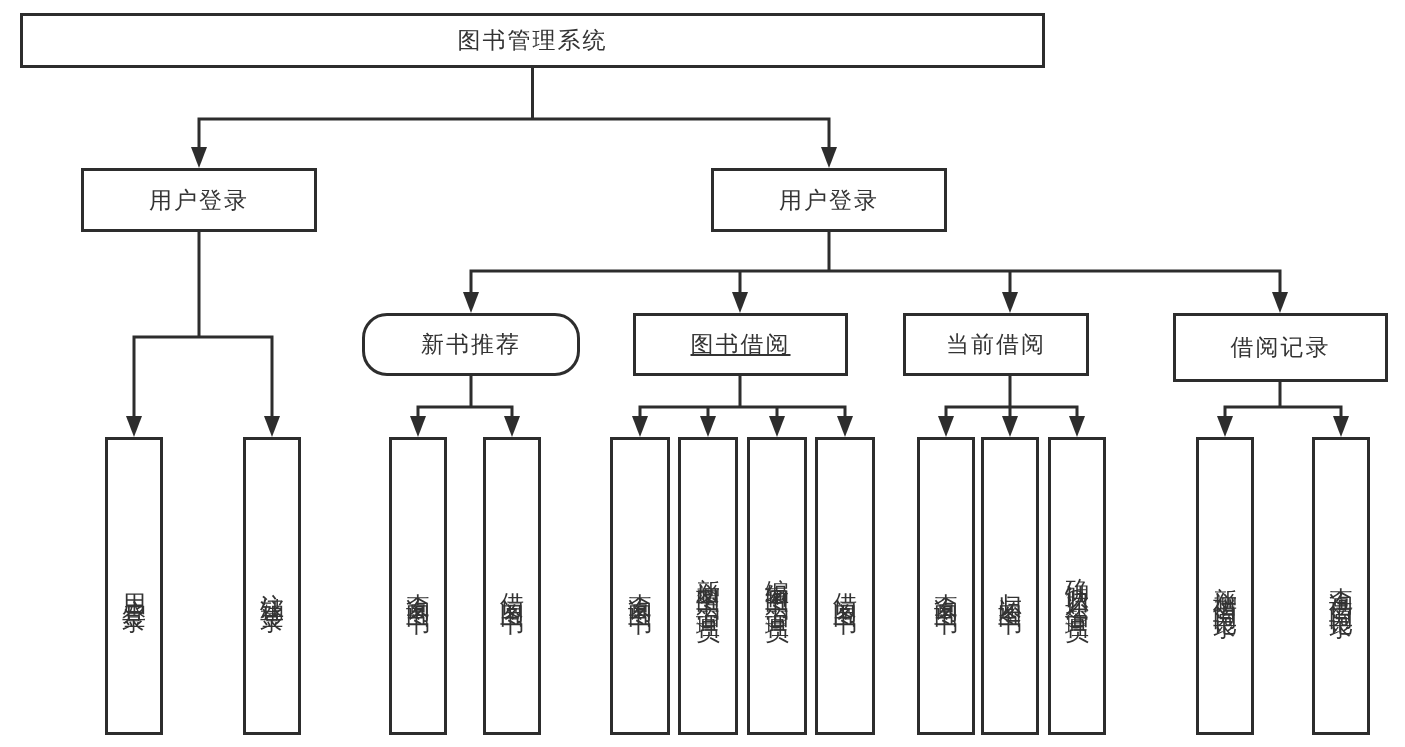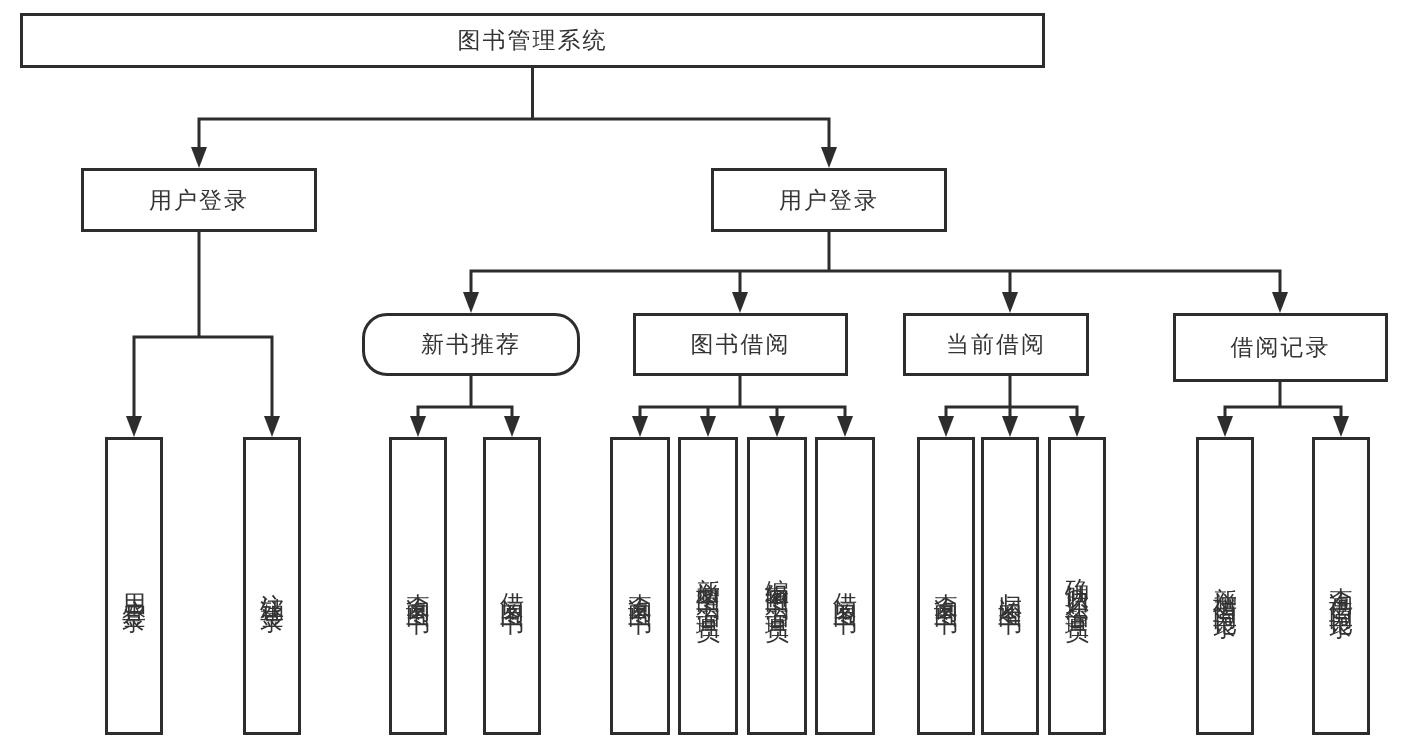--- a/index.html
+++ b/index.html
@@ -113,21 +113,21 @@
       <polygon points="1333,416 1349,416 1341,437"></polygon>
     </g>
   </svg>
 
   <div class="node h-node" style="left:20px; top:13px; width:1025px; height:55px;">图书管理系统</div>
 
   <div class="node h-node" style="left:81px; top:168px; width:236px; height:64px;">用户登录</div>
   <div class="node h-node" style="left:711px; top:168px; width:236px; height:64px;">用户登录</div>
 
   <div class="node h-node" style="left:362px; top:313px; width:218px; height:63px;border-radius:25px;">新书推荐</div>
-  <div class="node h-node" style="left:633px; top:313px; width:215px; height:63px;">图书借阅</div>
+  <div class="node h-node" style="left:633px; top:313px; width:215px; height:63px;text-decoration:underline;">图书借阅</div>
   <div class="node h-node" style="left:903px; top:313px; width:186px; height:63px;">当前借阅</div>
   <div class="node h-node" style="left:1173px; top:313px; width:215px; height:69px;">借阅记录</div>
 
   <div class="node v-node" style="left:105px; top:437px; width:58px; height:298px;">用户登录</div>
   <div class="node v-node" style="left:243px; top:437px; width:58px; height:298px;">注销登录</div>
 
   <div class="node v-node" style="left:389px; top:437px; width:58px; height:298px;">查询图书</div>
   <div class="node v-node" style="left:483px; top:437px; width:58px; height:298px;">借阅图书</div>
 
   <div class="node v-node" style="left:610px; top:437px; width:60px; height:298px;">查询图书</div>

